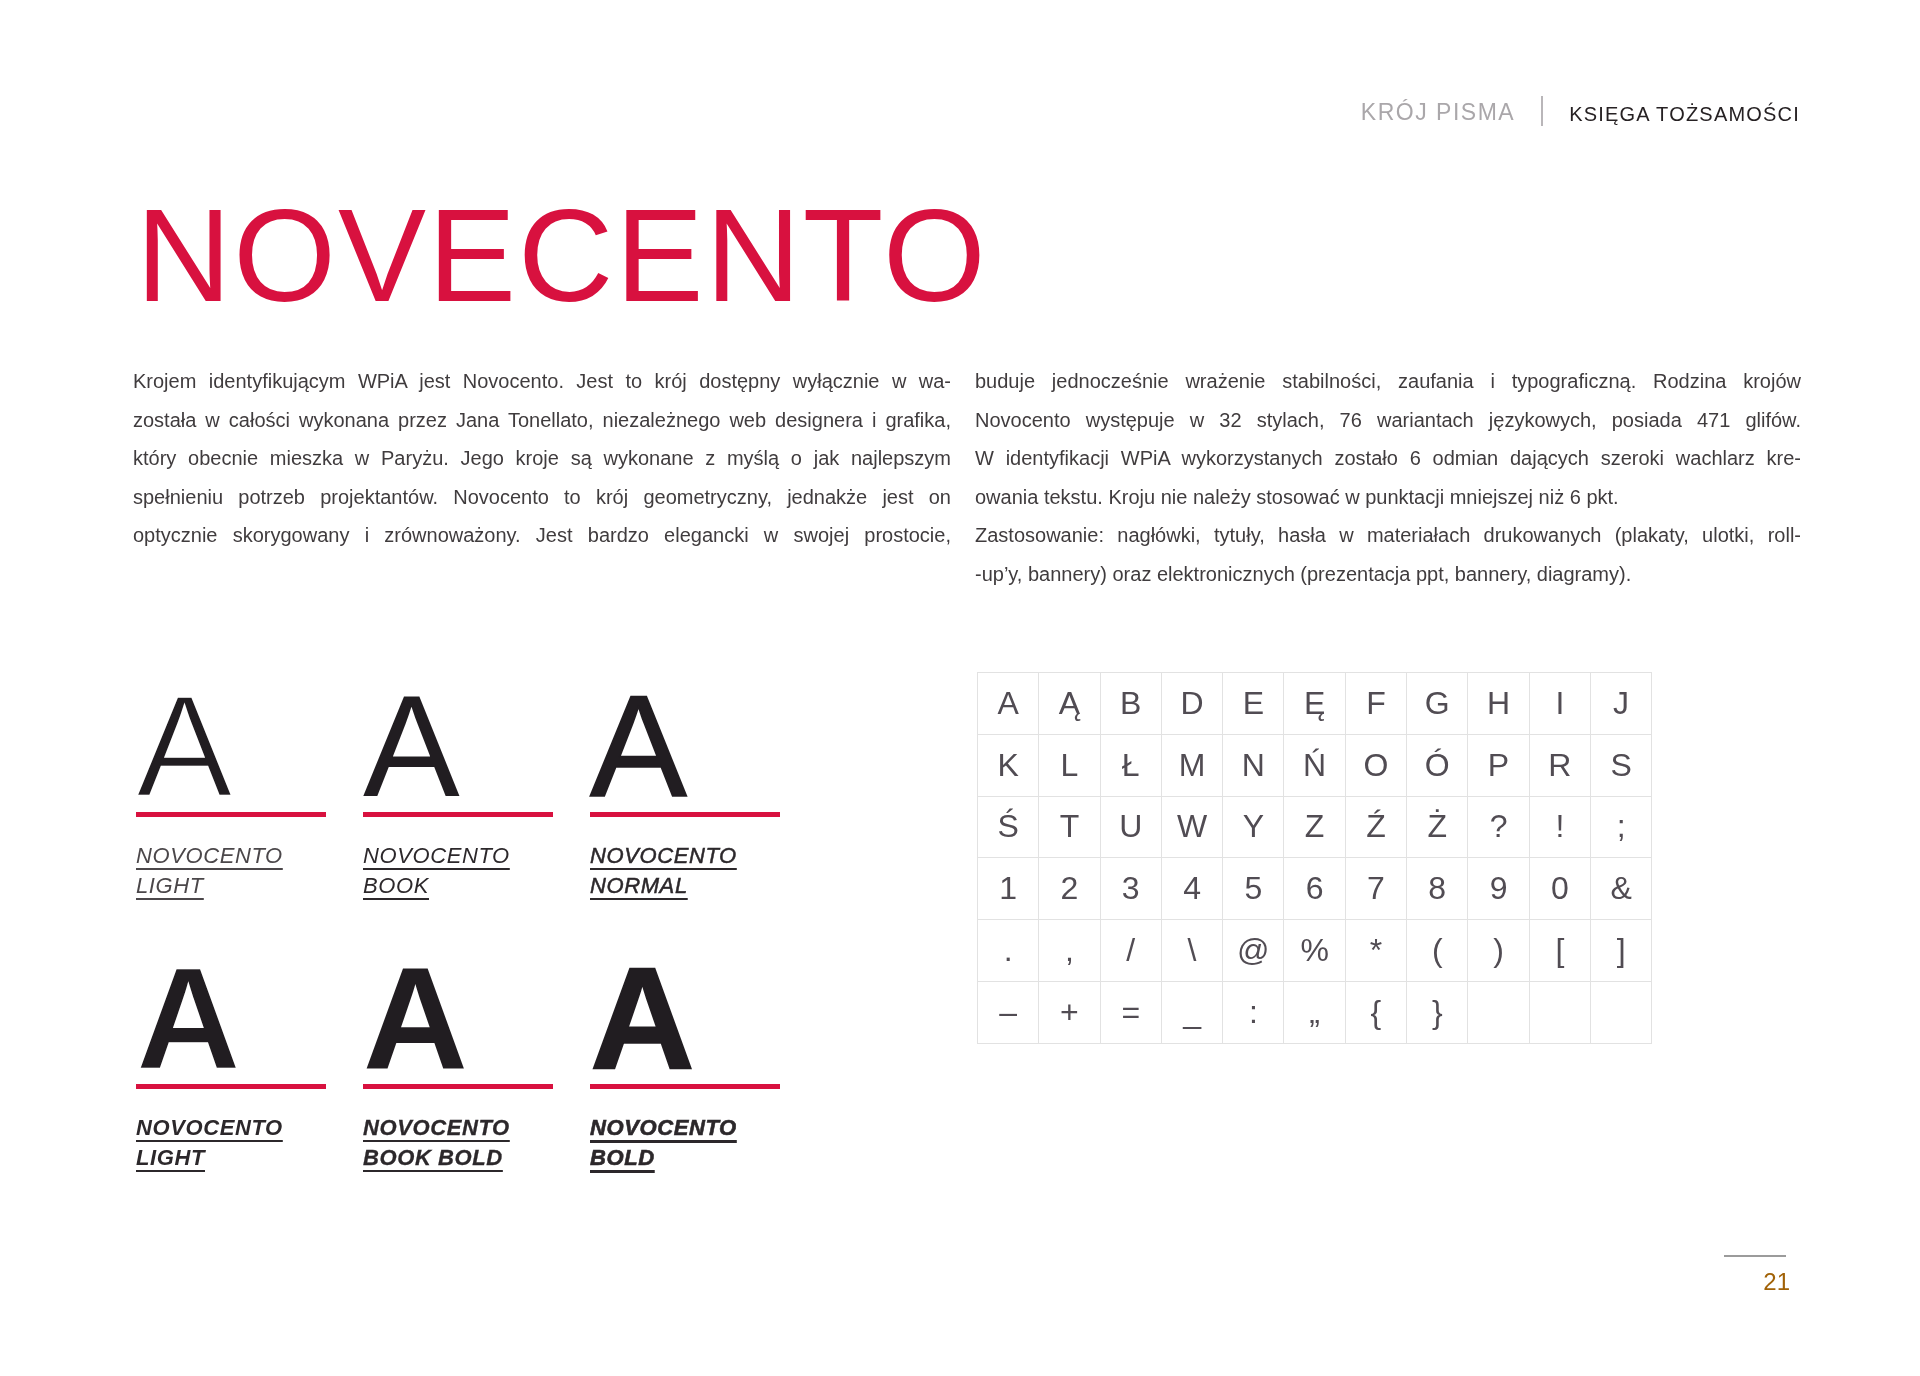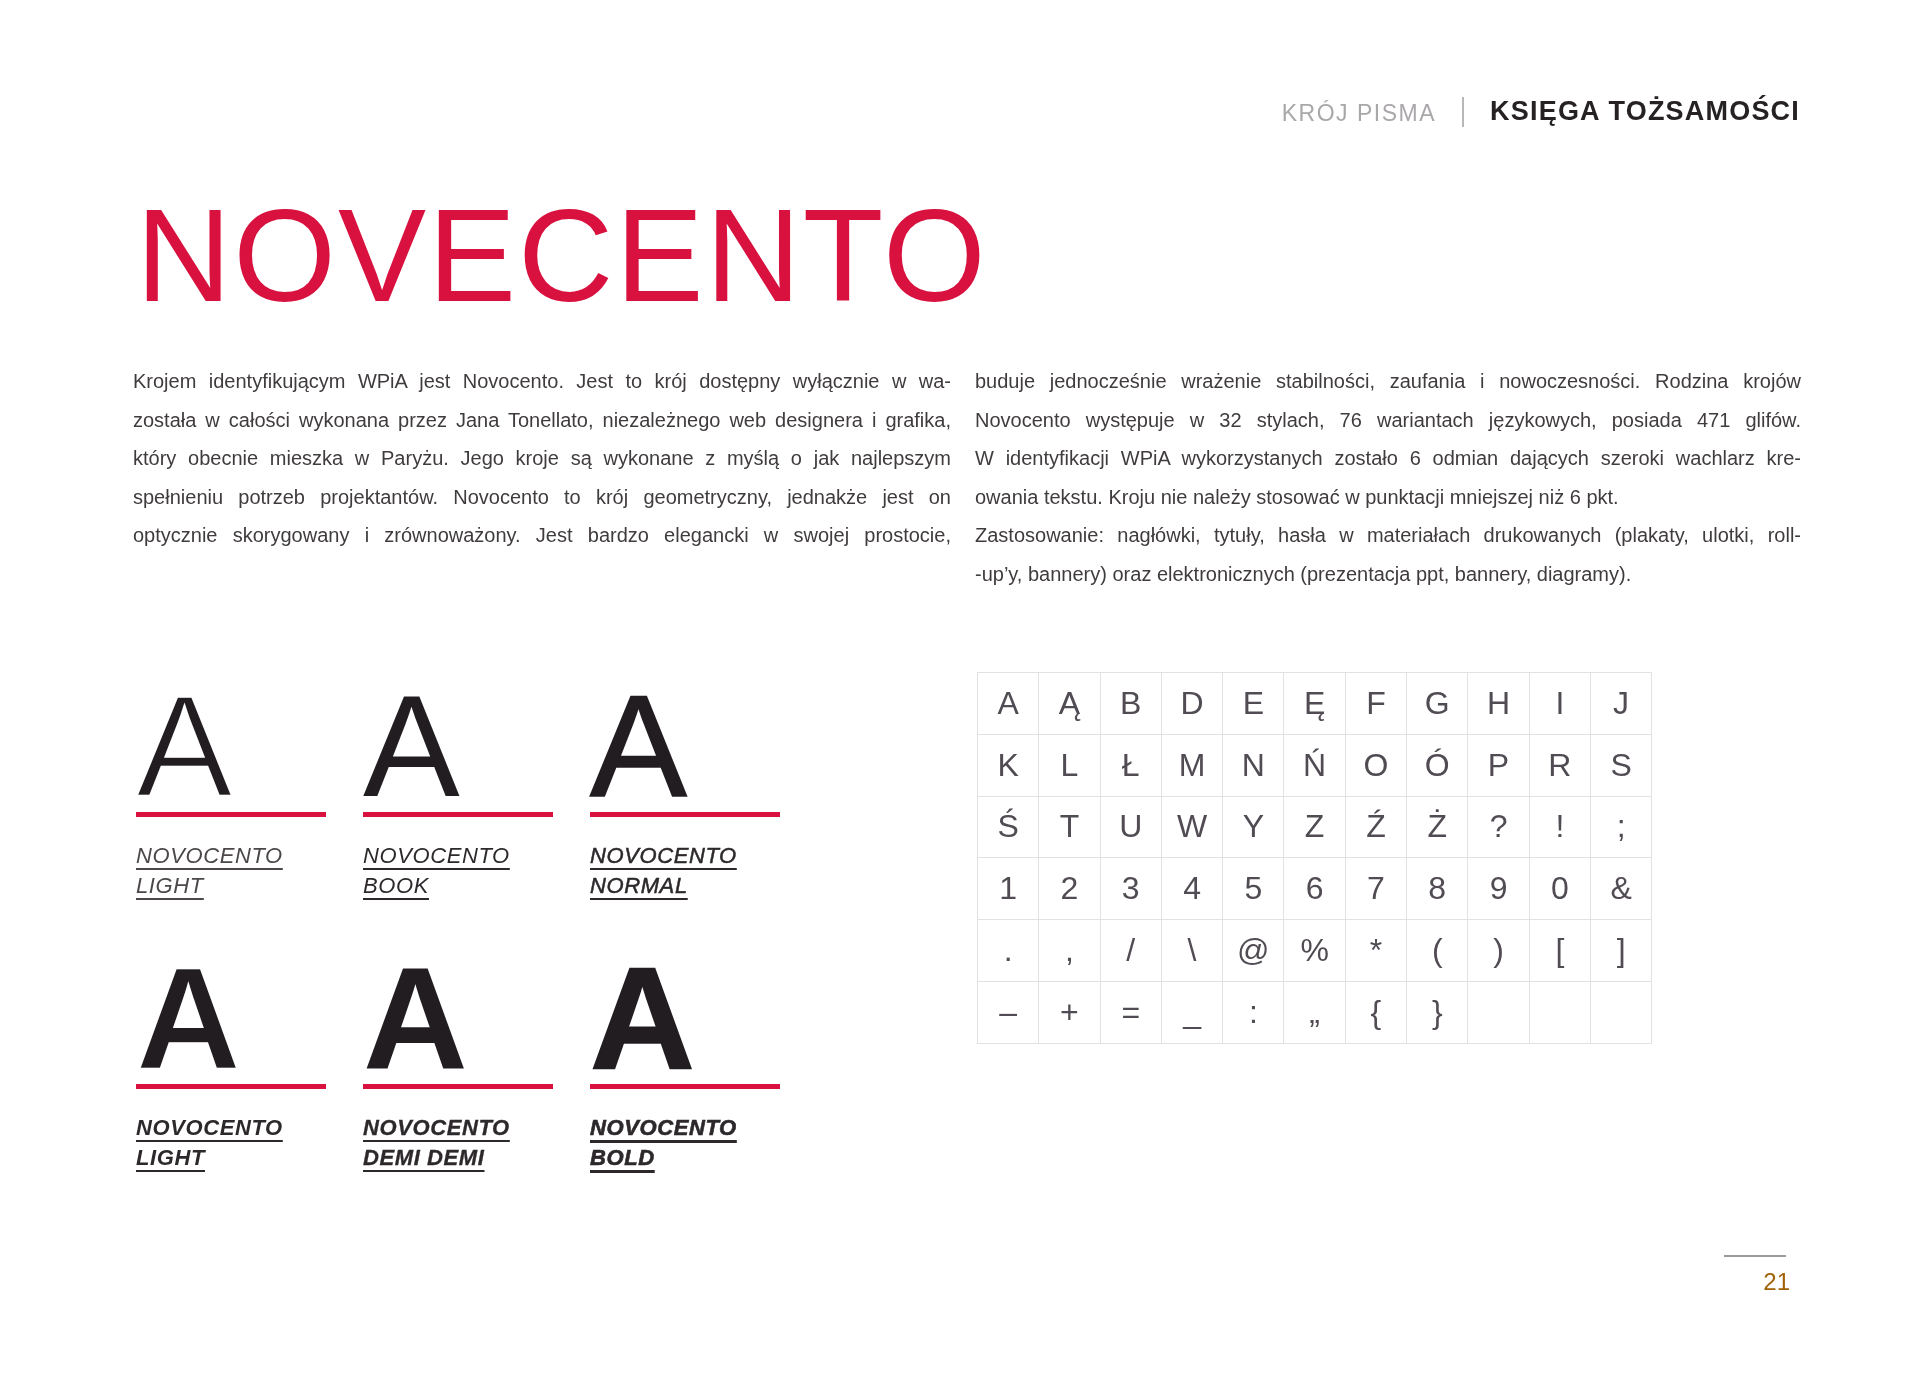--- a/index.html
+++ b/index.html
@@ -6,21 +6,21 @@
   html,body { background:#ffffff; }
   body {
     width:1920px; height:1376px; position:relative; overflow:hidden;
     font-family:"Liberation Sans", sans-serif; color:#3f3b3d;
   }
 
   
   .hdr { position:absolute; top:96px; right:120px; display:flex; align-items:flex-end; gap:26px; }
   .hdr-section { font-size:23px; letter-spacing:1.5px; color:#aaa7aa; font-weight:400; }
   .hdr-div { width:2px; height:30px; background:#b9b6b9; }
-  .hdr-book { font-size:27px; letter-spacing:1.2px; color:#262123; font-weight:700; }
+  .hdr-book { font-size:20px; letter-spacing:1.2px; color:#262123; font-weight:400; }
 
   
   .title {
     position:absolute; left:136px; top:190px;
     font-size:132px; line-height:132px; letter-spacing:2px;
     font-weight:400; color:#d8113f;text-align:right;
   }
 
   
   .col { position:absolute; top:362px; }
@@ -88,21 +88,21 @@
 
 <div class="col col-left">
   <div class="bl jl">Krojem identyfikującym WPiA jest Novocento. Jest to krój dostępny wyłącznie w wa-</div>
   <div class="bl jl">została w całości wykonana przez Jana Tonellato, niezależnego web designera i grafika,</div>
   <div class="bl jl">który obecnie mieszka w Paryżu. Jego kroje są wykonane z myślą o jak najlepszym</div>
   <div class="bl jl">spełnieniu potrzeb projektantów. Novocento to krój geometryczny, jednakże jest on</div>
   <div class="bl jl">optycznie skorygowany i zrównoważony. Jest bardzo elegancki w swojej prostocie,</div>
 </div>
 
 <div class="col col-right">
-  <div class="bl jl">buduje jednocześnie wrażenie stabilności, zaufania i nowoczesności. Rodzina krojów</div>
+  <div class="bl jl">buduje jednocześnie wrażenie stabilności, zaufania i typograficzną. Rodzina krojów</div>
   <div class="bl jl">Novocento występuje w 32 stylach, 76 wariantach językowych, posiada 471 glifów.</div>
   <div class="bl jl">W identyfikacji WPiA wykorzystanych zostało 6 odmian dających szeroki wachlarz kre-</div>
   <div class="bl ll">owania tekstu. Kroju nie należy stosować w punktacji mniejszej niż 6 pkt.</div>
   <div class="bl jl">Zastosowanie: nagłówki, tytuły, hasła w materiałach drukowanych (plakaty, ulotki, roll-</div>
   <div class="bl ll">-up’y, bannery) oraz elektronicznych (prezentacja ppt, bannery, diagramy).</div>
 </div>
 
 <div class="spec-row spec-row1">
   <div class="spec">
     <div class="spec-glyph wg-light">A</div>
@@ -137,21 +137,21 @@
     <div class="spec-label wl-medium">
       <div>NOVOCENTO</div>
       <div>LIGHT</div>
     </div>
   </div>
   <div class="spec">
     <div class="spec-glyph wg-demi">A</div>
     <div class="spec-bar"></div>
     <div class="spec-label wl-demi">
       <div>NOVOCENTO</div>
-      <div>DEMI DEMI</div>
+      <div>BOOK BOLD</div>
     </div>
   </div>
   <div class="spec">
     <div class="spec-glyph wg-bold">A</div>
     <div class="spec-bar"></div>
     <div class="spec-label wl-bold">
       <div>NOVOCENTO</div>
       <div>BOLD</div>
     </div>
   </div>

